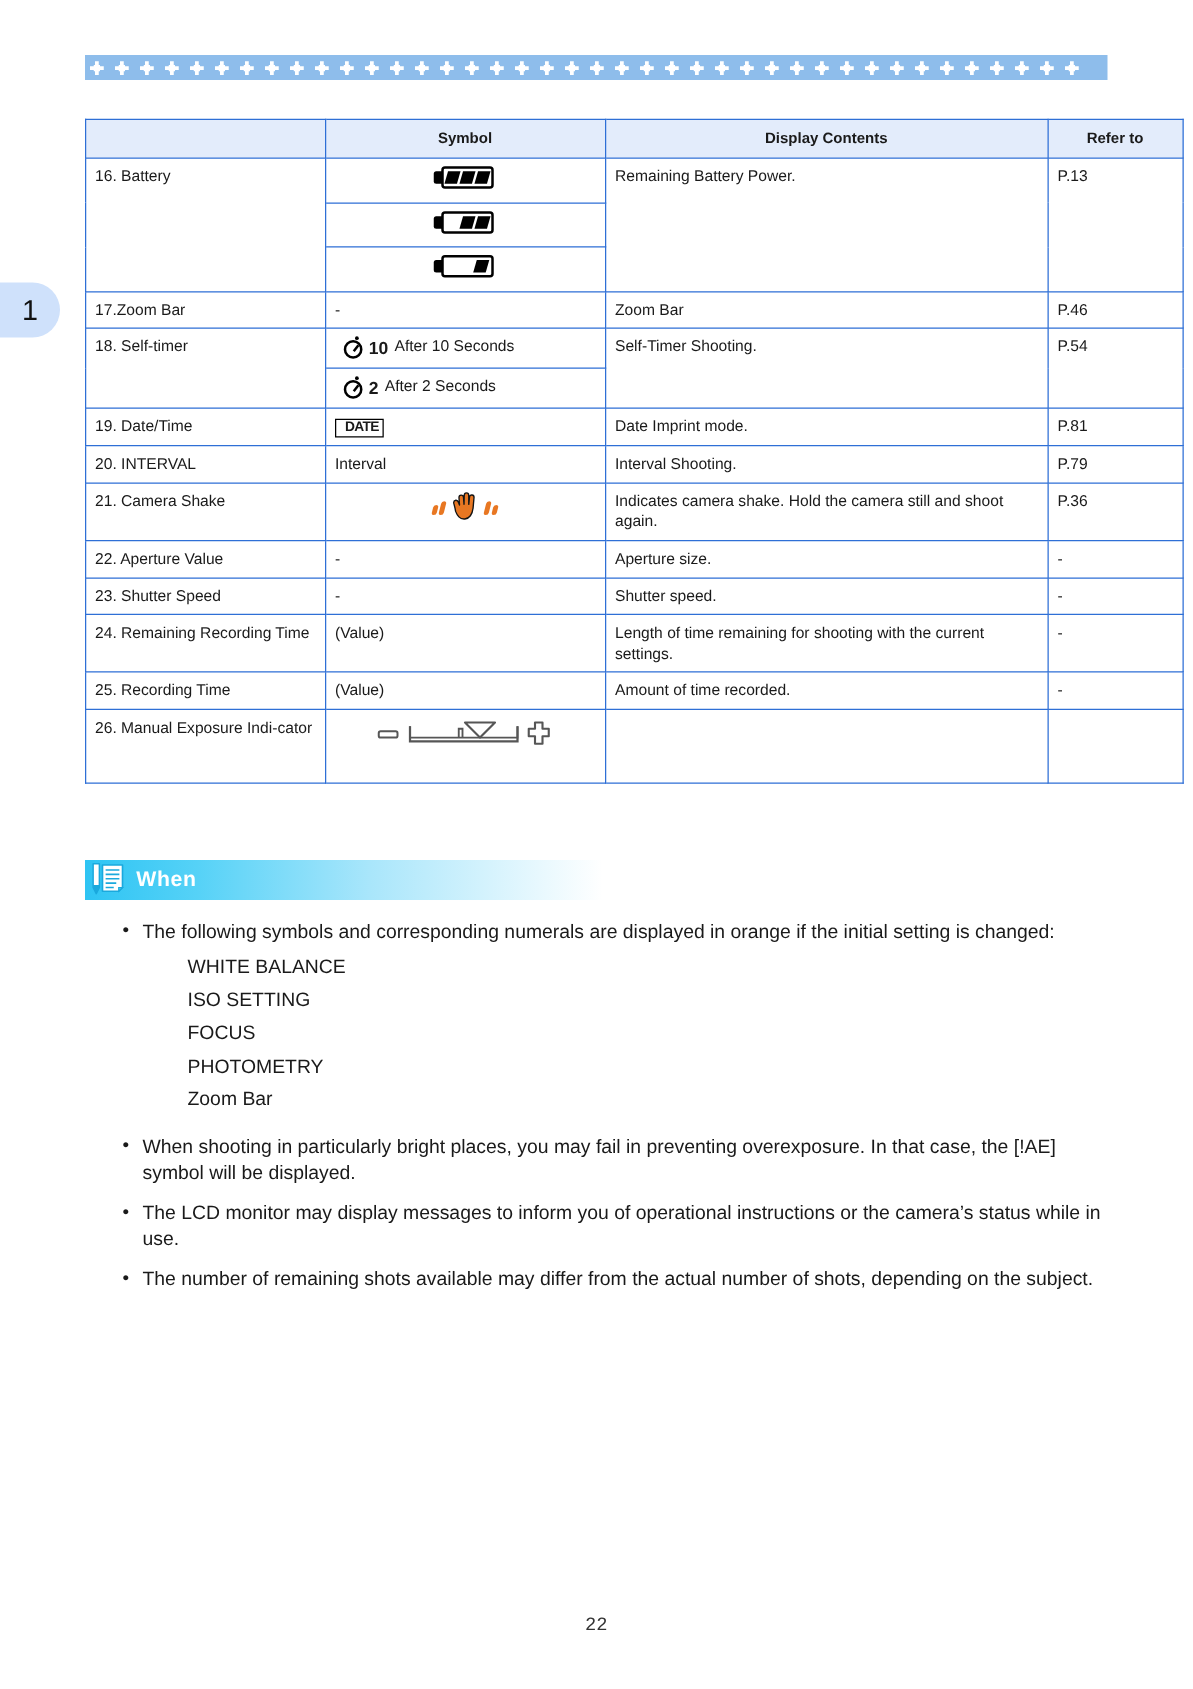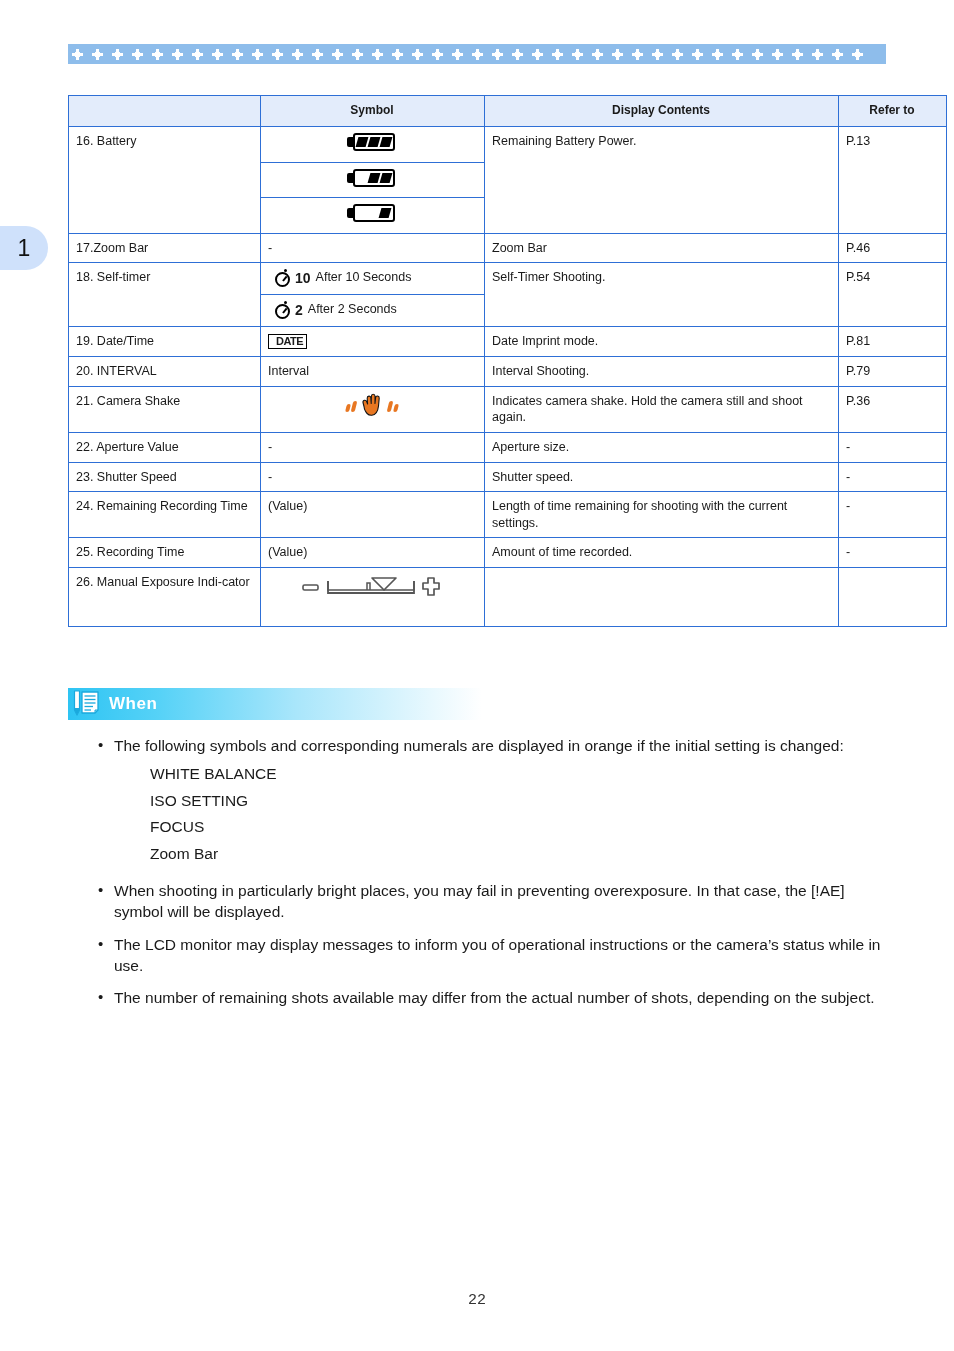--- a/index.html
+++ b/index.html
@@ -644,20 +644,21 @@
 <div class="note-body">
 
   <div class="note-item">
     <span class="bullet">•</span>
     <span class="text">
       <span>The following symbols and corresponding numerals are displayed in orange if the initial setting is changed:</span>
       <span class="sub-list" style="display:block;">
         <div>WHITE BALANCE</div>
         <div>ISO SETTING</div>
         <div>FOCUS</div>
+        <div>PHOTOMETRY</div>
         <div>Zoom Bar</div>
       </span>
     </span>
   </div>
 
   <div class="note-item">
     <span class="bullet">•</span>
     <span class="text">When shooting in particularly bright places, you may fail in preventing overexposure. In that case, the [!AE] symbol will be displayed.</span>
   </div>
 

